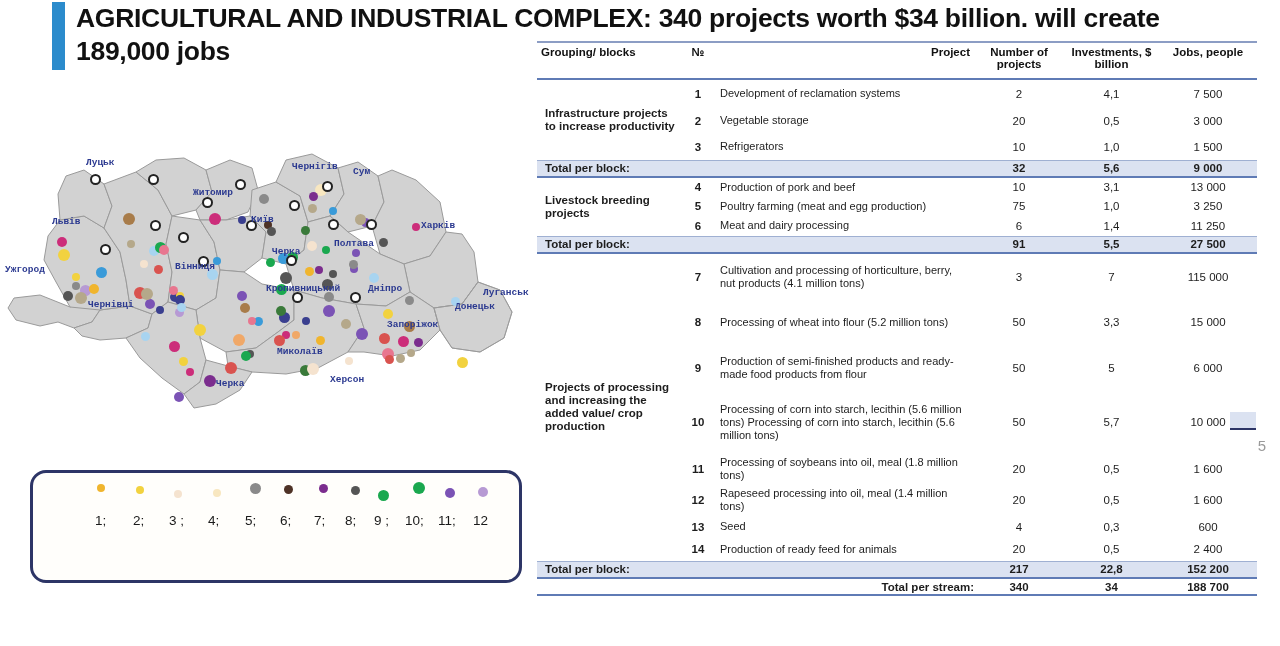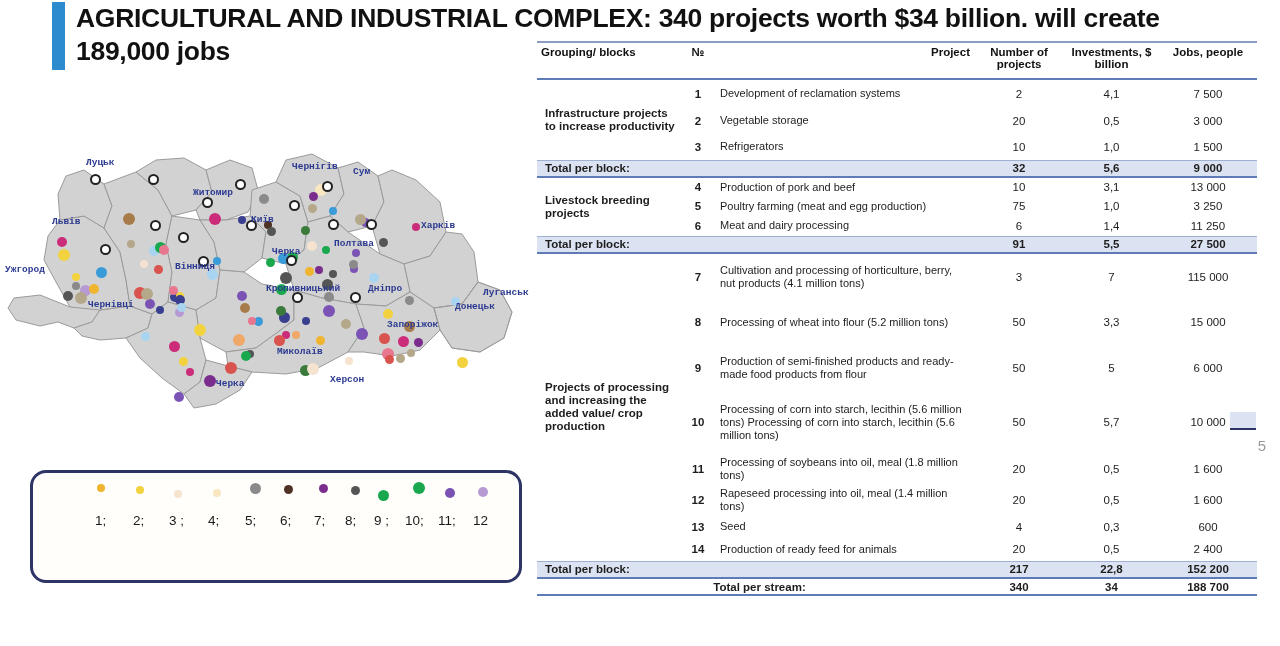--- a/index.html
+++ b/index.html
@@ -140,21 +140,21 @@
   tr.totblock td.lbl { text-align: left; padding-left: 8px; }
   tr.totblock td.val { text-align: center; }
 
   tr.totstream td {
     background: #ffffff;
     font-weight: bold;
     font-size: 11.5px;
     border-bottom: 2.5px solid #5f7bb5;
     height: 17px;
   }
-  tr.totstream td.lbl { text-align: center; padding-left: 8px; }
+  tr.totstream td.lbl { text-align: right; padding-left: 8px; }
 
   
   #pagenum {
     position: absolute; right: 14px; bottom: 8px;
     font-size: 15px;
     color: #9a9a9a;
   }
   #pagedeco {
     position: absolute; right: 24px; bottom: 32px;
     width: 26px; height: 18px;

